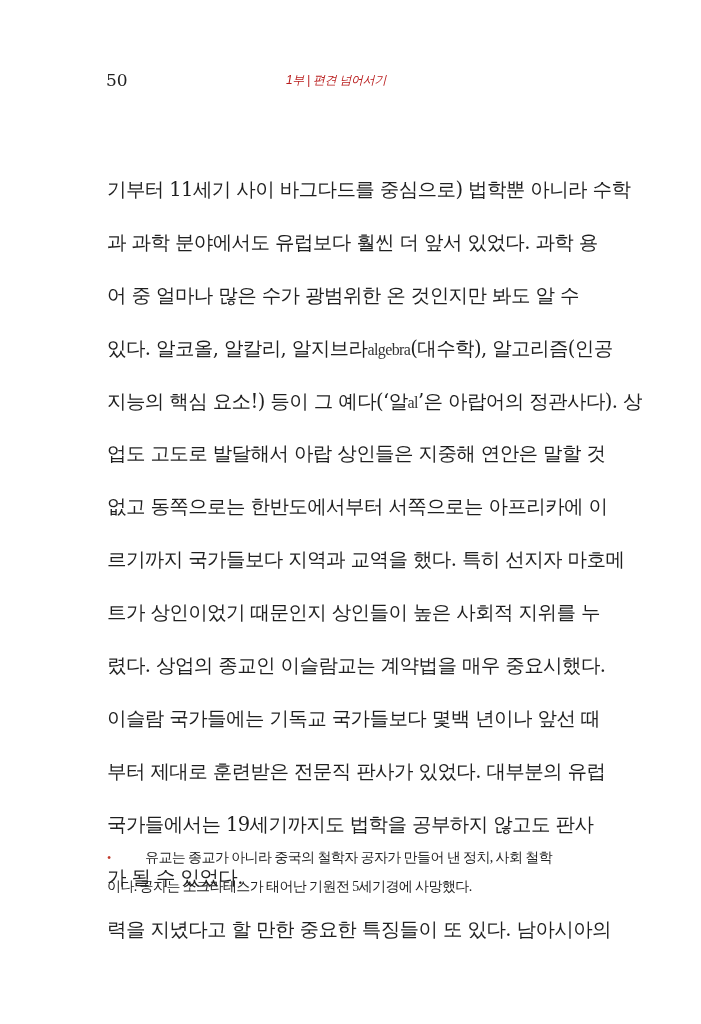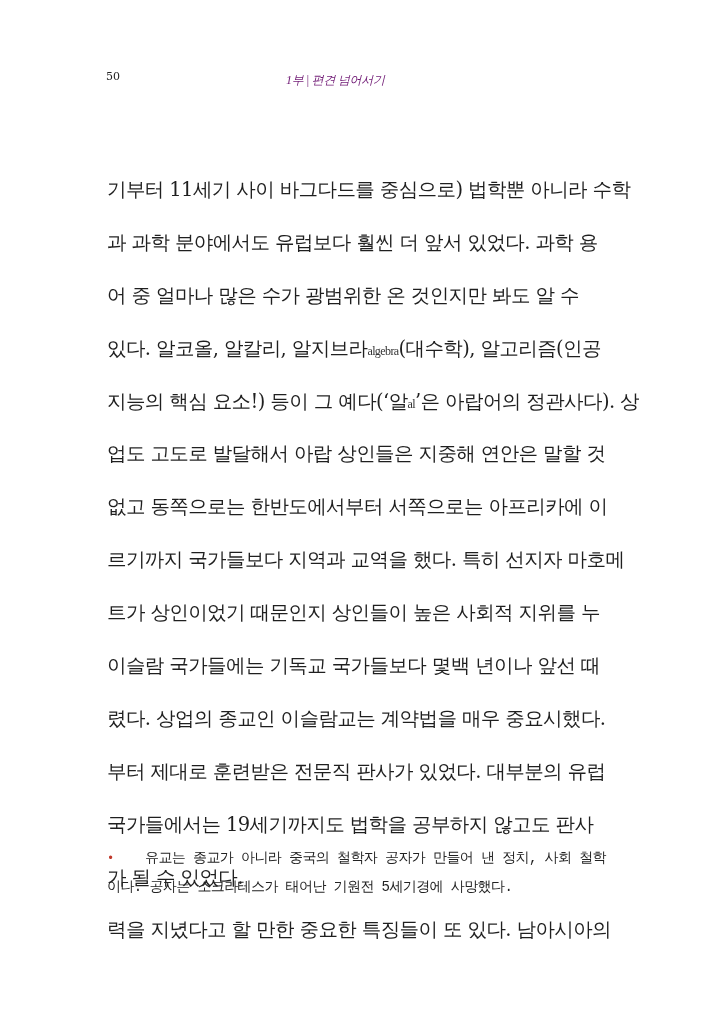--- a/index.html
+++ b/index.html
@@ -20,31 +20,31 @@
       top: 66px;
       left: 0;
       width: 701px;
       height: 28px;
     }
     .page-number {
       position: absolute;
       left: 106px;
       top: 4px;
       font-family: "DejaVu Serif", serif;
-      font-size: 11px;
+      font-size: 17px;
       color: #222;
     }
     .running-head {
       position: absolute;
       left: 286px;
       top: 6px;
-      font-family: Liberation Serif, serif;
+      font-family: Liberation Sans, sans-serif;
       font-size: 12px;
       font-style: italic;
-      color: #701a75;
+      color: #b91c1c;
       letter-spacing: -0.3px;
     }
     .body-text {
       position: absolute;
       left: 107px;
       top: 173px;
       width: 440px;
     }
     .line {
       height: 52.9px;
@@ -56,29 +56,29 @@
     }
     .line.justify {
       text-align: justify;
       text-align-last: justify;
     }
     .line.indent {
       padding-left: 38px;
     }
     .latin-small {
       font-family: "Liberation Serif", serif;
-      font-size: 12px;
+      font-size: 16px;
       color: #333;
     }
     .footnotes {
       position: absolute;
       left: 107px;
       top: 845px;
       width: 440px;
-      font-family: Liberation Mono, monospace;
+      font-family: Liberation Serif, serif;
       font-size: 14px;
       color: #222;
       letter-spacing: -0.6px;
     }
     .fn-line {
       height: 29px;
       line-height: 26px;
       white-space: nowrap;
     }
     .fn-line.justify {
@@ -107,22 +107,22 @@
   <div class="line justify">
     <span>있다. 알코올, 알칼리, 알지브라</span><span class="latin-small">algebra</span><span>(대수학), 알고리즘(인공</span>
   </div>
   <div class="line justify">
     <span>지능의 핵심 요소!) 등이 그 예다(‘알</span><span class="latin-small">al</span><span>’은 아랍어의 정관사다). 상</span>
   </div>
   <div class="line justify">업도 고도로 발달해서 아랍 상인들은 지중해 연안은 말할 것</div>
   <div class="line justify">없고 동쪽으로는 한반도에서부터 서쪽으로는 아프리카에 이</div>
   <div class="line justify">르기까지 국가들보다 지역과 교역을 했다. 특히 선지자 마호메</div>
   <div class="line justify">트가 상인이었기 때문인지 상인들이 높은 사회적 지위를 누</div>
+  <div class="line justify">렸다. 상업의 종교인 이슬람교는 계약법을 매우 중요시했다.</div>
   <div class="line justify">이슬람 국가들에는 기독교 국가들보다 몇백 년이나 앞선 때</div>
-  <div class="line justify">렸다. 상업의 종교인 이슬람교는 계약법을 매우 중요시했다.</div>
   <div class="line justify">부터 제대로 훈련받은 전문직 판사가 있었다. 대부분의 유럽</div>
   <div class="line justify">국가들에서는 19세기까지도 법학을 공부하지 않고도 판사</div>
   <div class="line">가 될 수 있었다.</div>
   <div class="line justify">력을 지녔다고 할 만한 중요한 특징들이 또 있다. 남아시아의</div>
   <div class="line justify">
     
   </div>
 
 </main>
 

